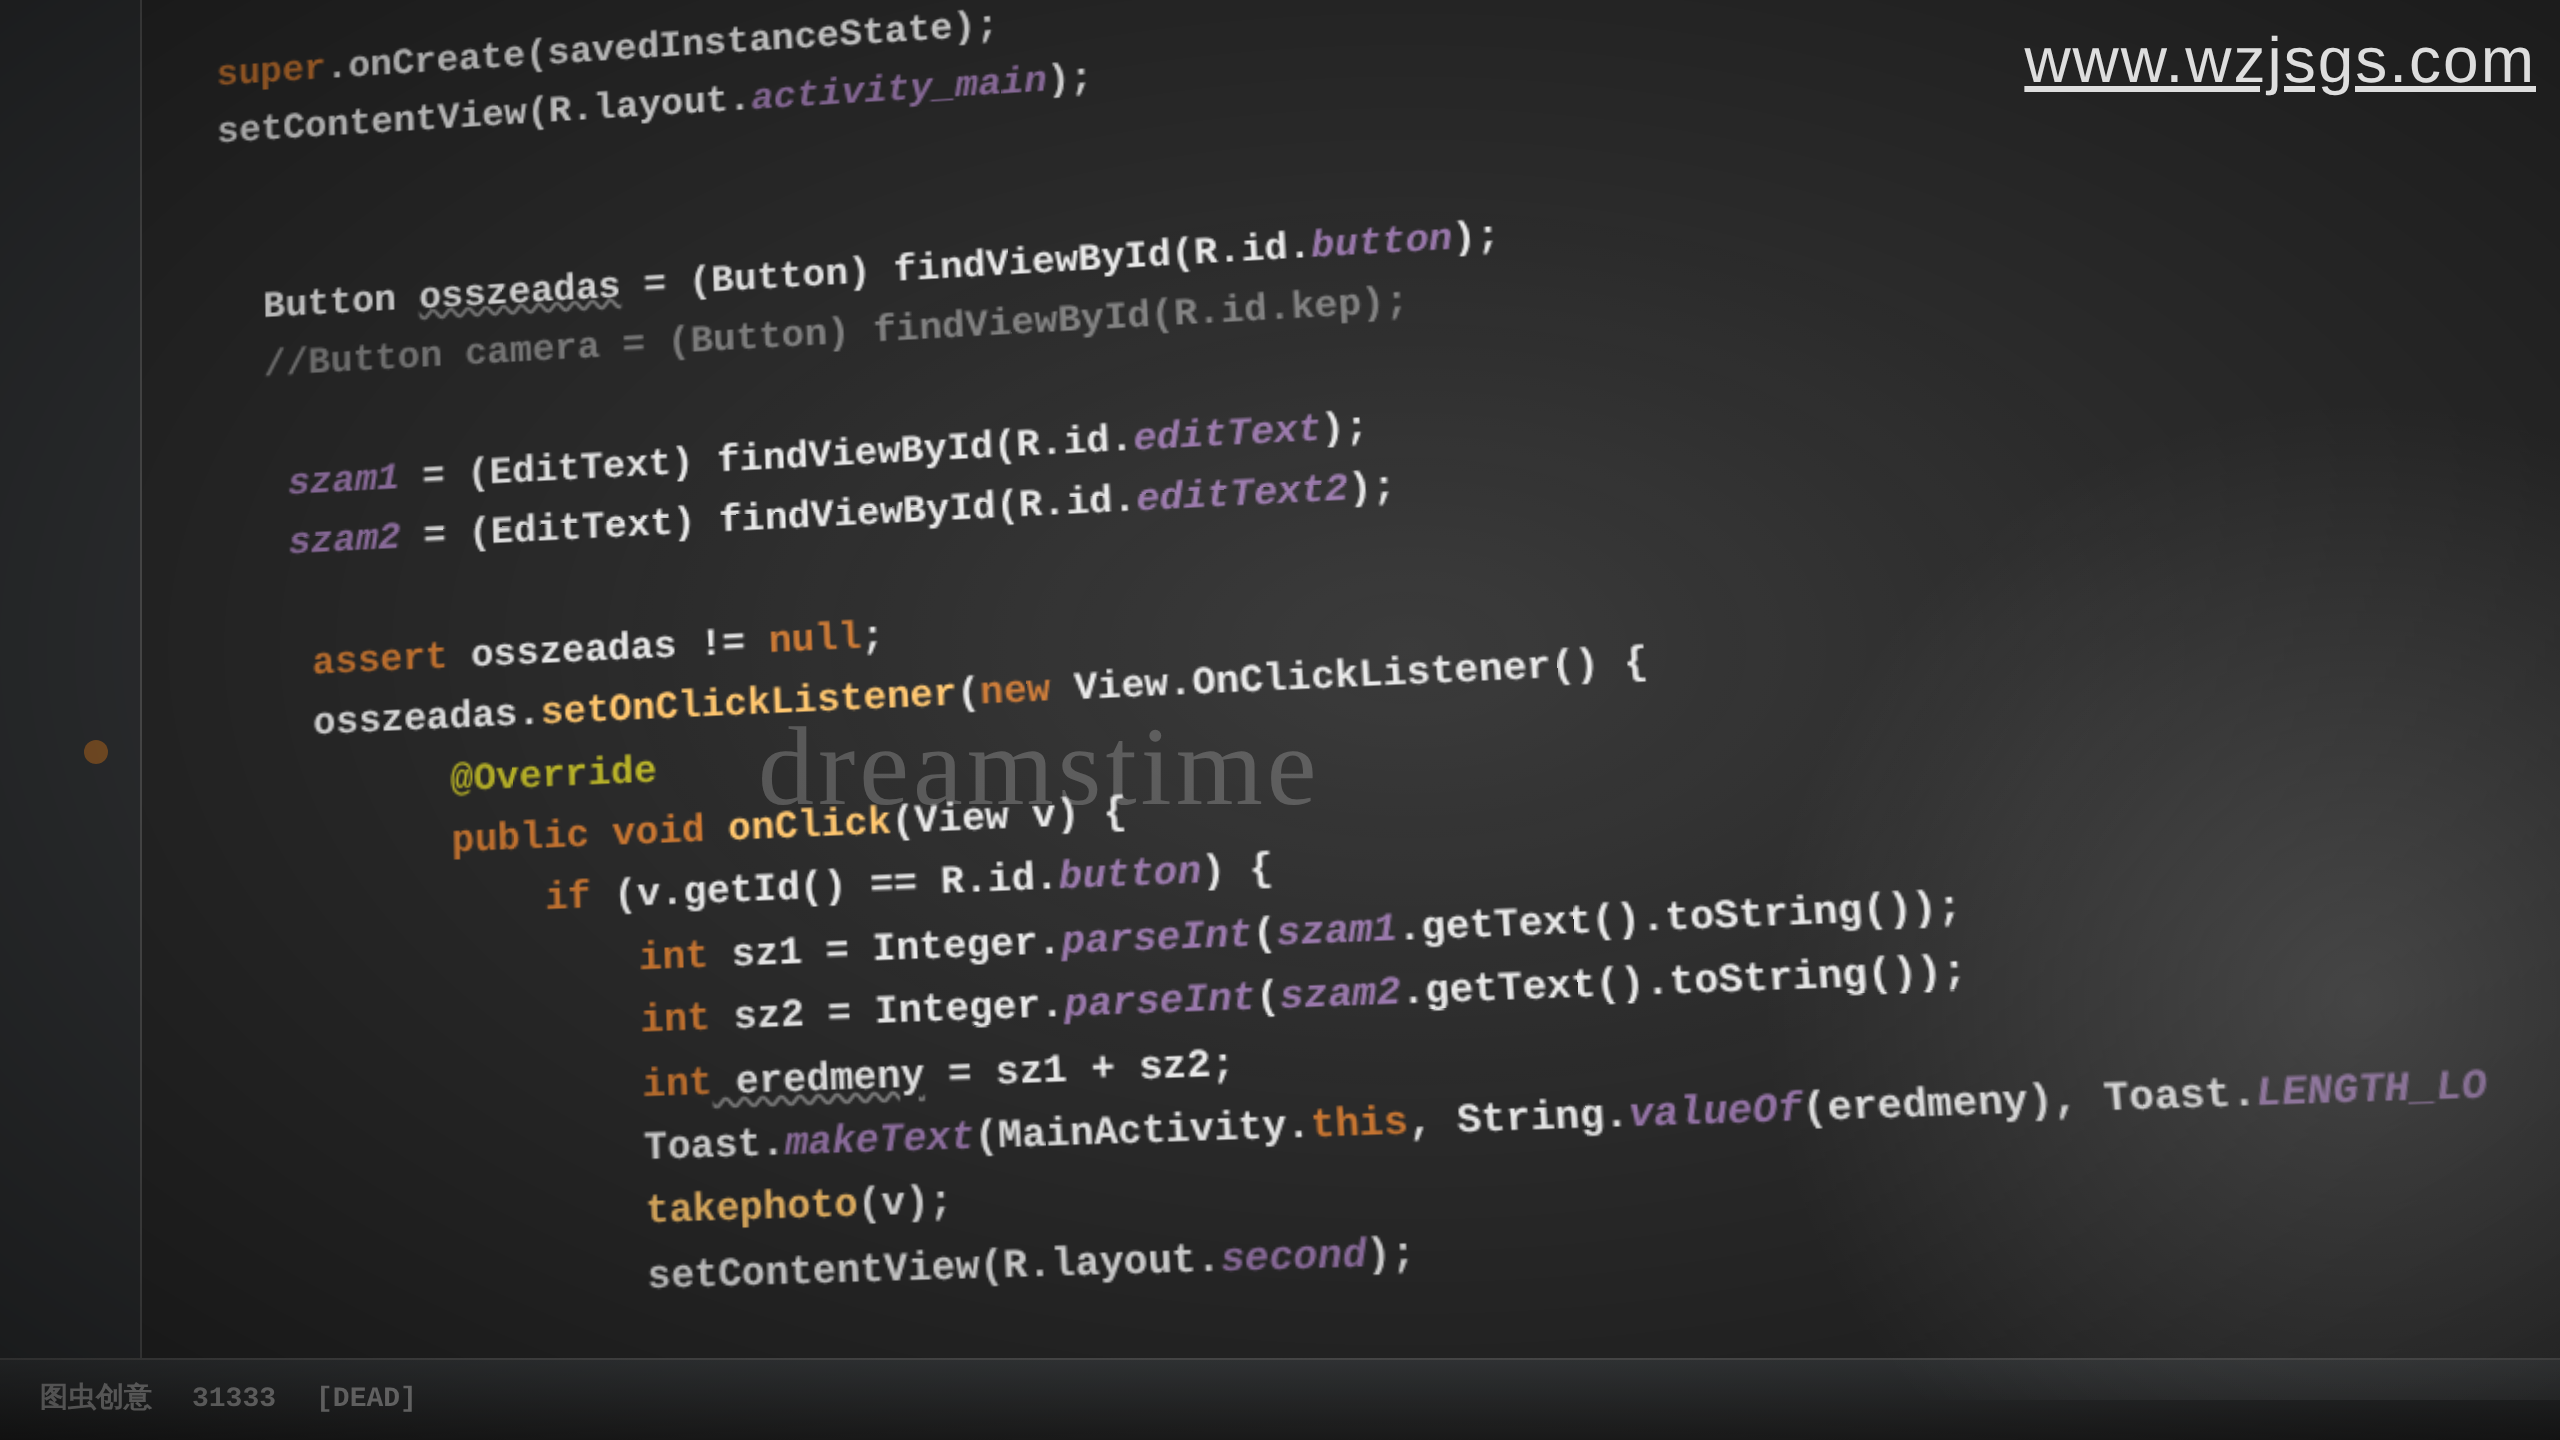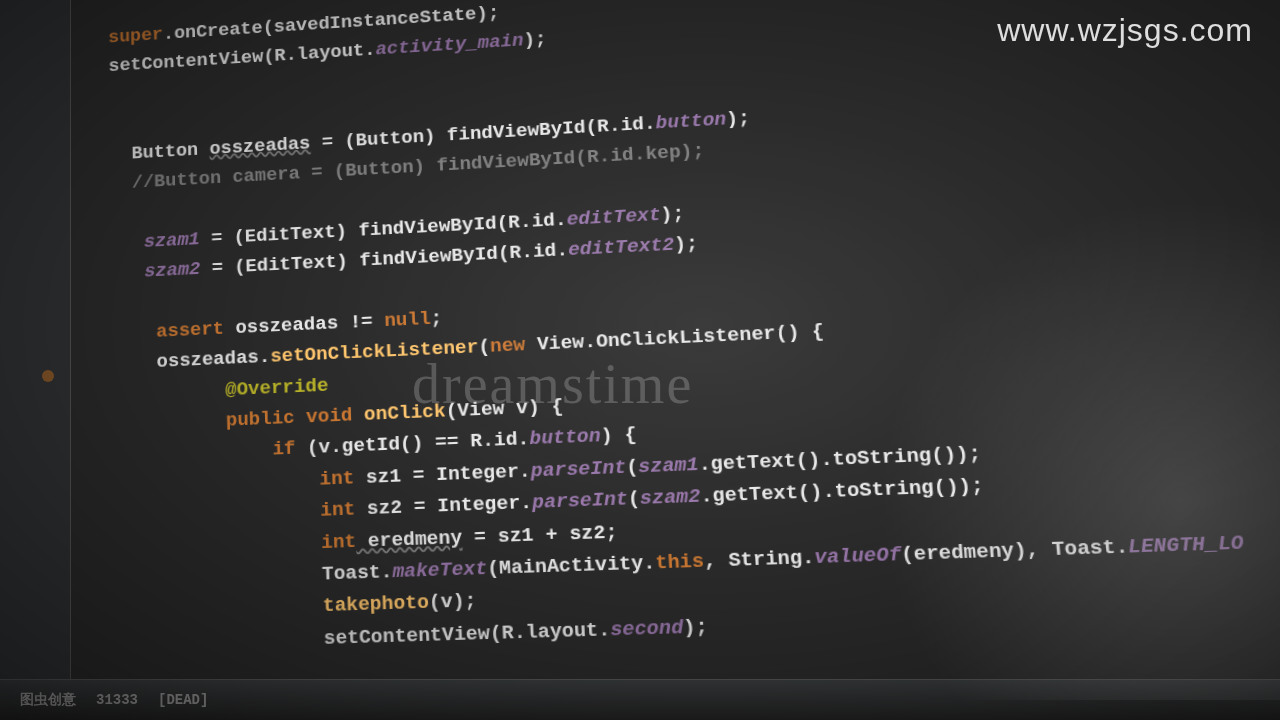--- a/index.html
+++ b/index.html
@@ -39,32 +39,33 @@
   .kw { color: #cc7832; }
   .method { color: #ffc66d; }
   .field { color: #9876aa; font-style: italic; }
   .comment { color: #808080; }
   .ann { color: #bbb529; }
   .white { color: #e8e8e8; }
   .underline { text-decoration: underline wavy #808080; }
   .watermark-url {
     position: absolute;
     top: 5px;
-    right: 27px;
+    right: 12px;
     color: rgba(255,255,255,0.85);
     font-family: Arial, sans-serif;
     font-size: 32px;
     font-weight: normal;
     letter-spacing: 1px;
     z-index: 20;
+    text-decoration: underline;
   }
   .watermark-dream {
     position: absolute;
     top: 340px;
-    left: 412px;
+    left: 379px;
     color: rgba(220,220,220,0.25);
     font-family: Georgia, serif;
     font-size: 56px;
     font-weight: normal;
     letter-spacing: 2px;
     z-index: 15;
     pointer-events: none;
   }
   .vignette {
     position: absolute;

